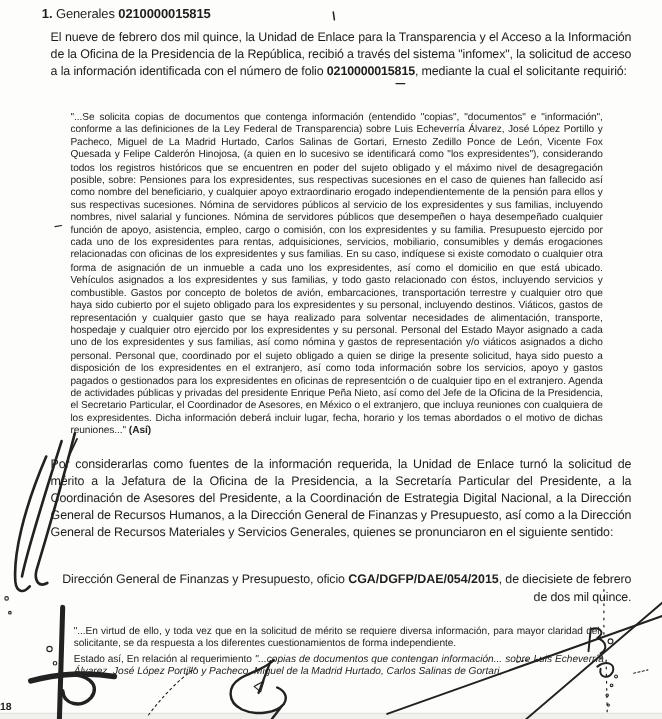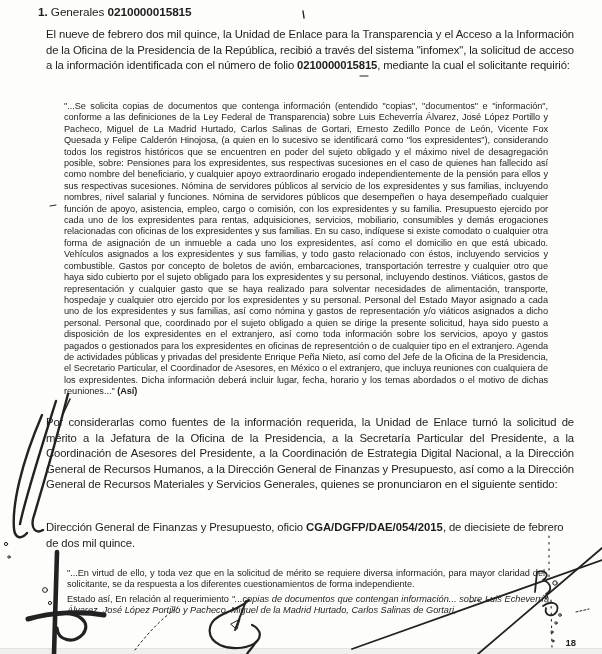--- a/index.html
+++ b/index.html
@@ -17,34 +17,34 @@
     font-size:11.8px;font-weight:normal;letter-spacing:-0.1px;
   }
   .heading b{font-weight:bold;}
   .body-par{
     position:absolute;left:46px;width:528px;
     font-size:11.3px;line-height:15.5px;
     text-align:justify;letter-spacing:-0.12px;
   }
   .intro{top:27px;}
   .routing{top:415px;}
-  .office{top:520px;text-align:left;}
+  .office{top:520px;text-align:right;}
   .office b{letter-spacing:0;}
   .quote{
     position:absolute;
     font-size:9.2px;line-height:11.4px;
     text-align:justify;letter-spacing:-0.05px;
   }
   .quote1{top:101px;left:64px;width:484px;}
   .quote2{top:568px;left:67px;width:478px;}
   .quote3{top:594px;left:67px;width:482px;}
   .quote3 i{letter-spacing:0;}
   .pagenum{
     position:absolute;top:637px;left:0;width:576px;
-    text-align:right;font-size:9.5px;font-weight:bold;
+    text-align:left;font-size:9.5px;font-weight:bold;
   }
   .bottom-edge{
     position:absolute;left:0;bottom:0;width:602px;height:5px;
     background:#efefec;border-top:1px solid #e3e3df;
   }
   .pen-overlay{
     position:absolute;top:0;left:0;width:602px;height:654px;
     pointer-events:none;
   }
   .pen-overlay path, .pen-overlay circle, .pen-overlay line{

